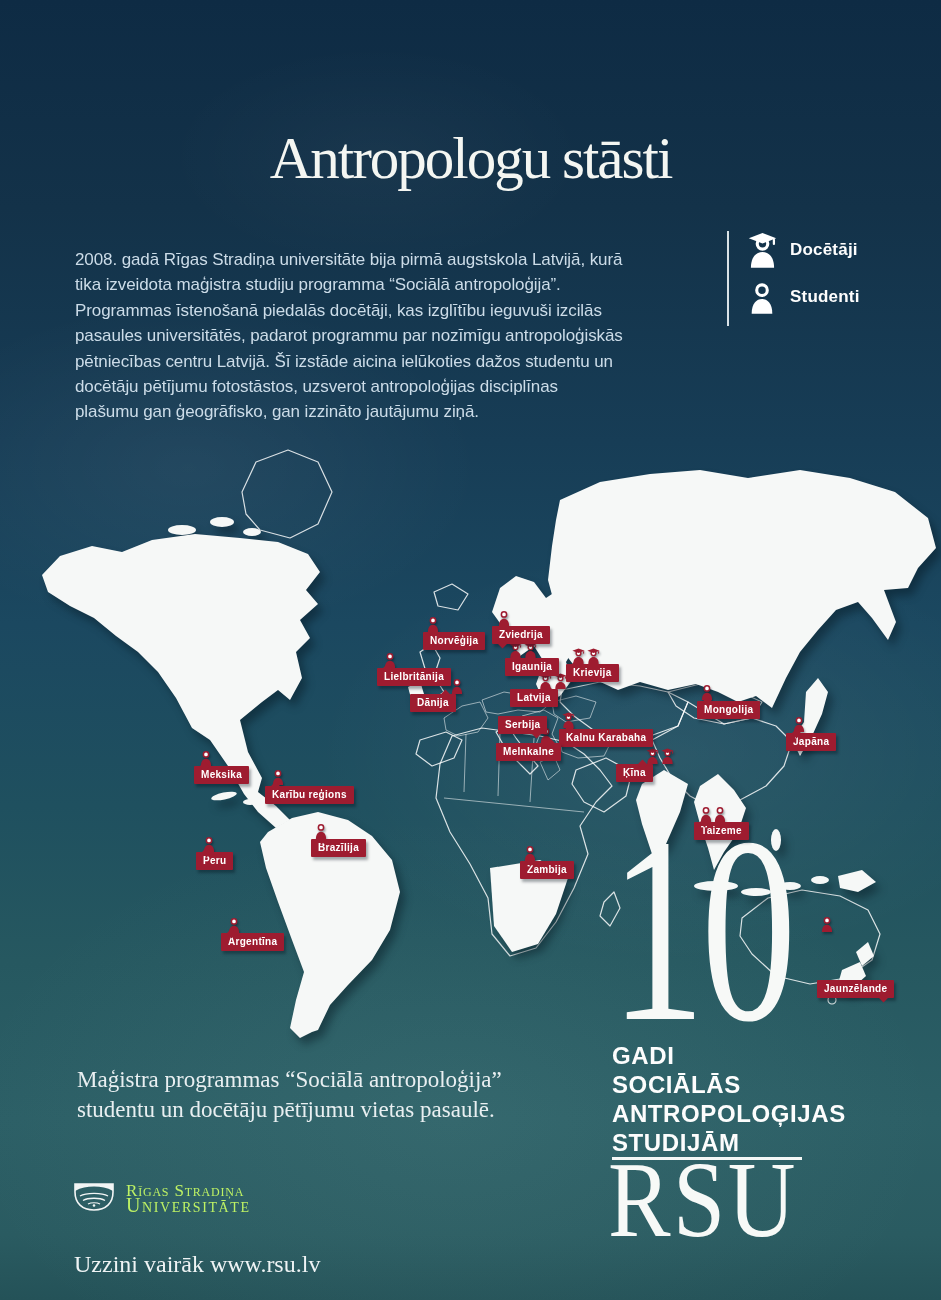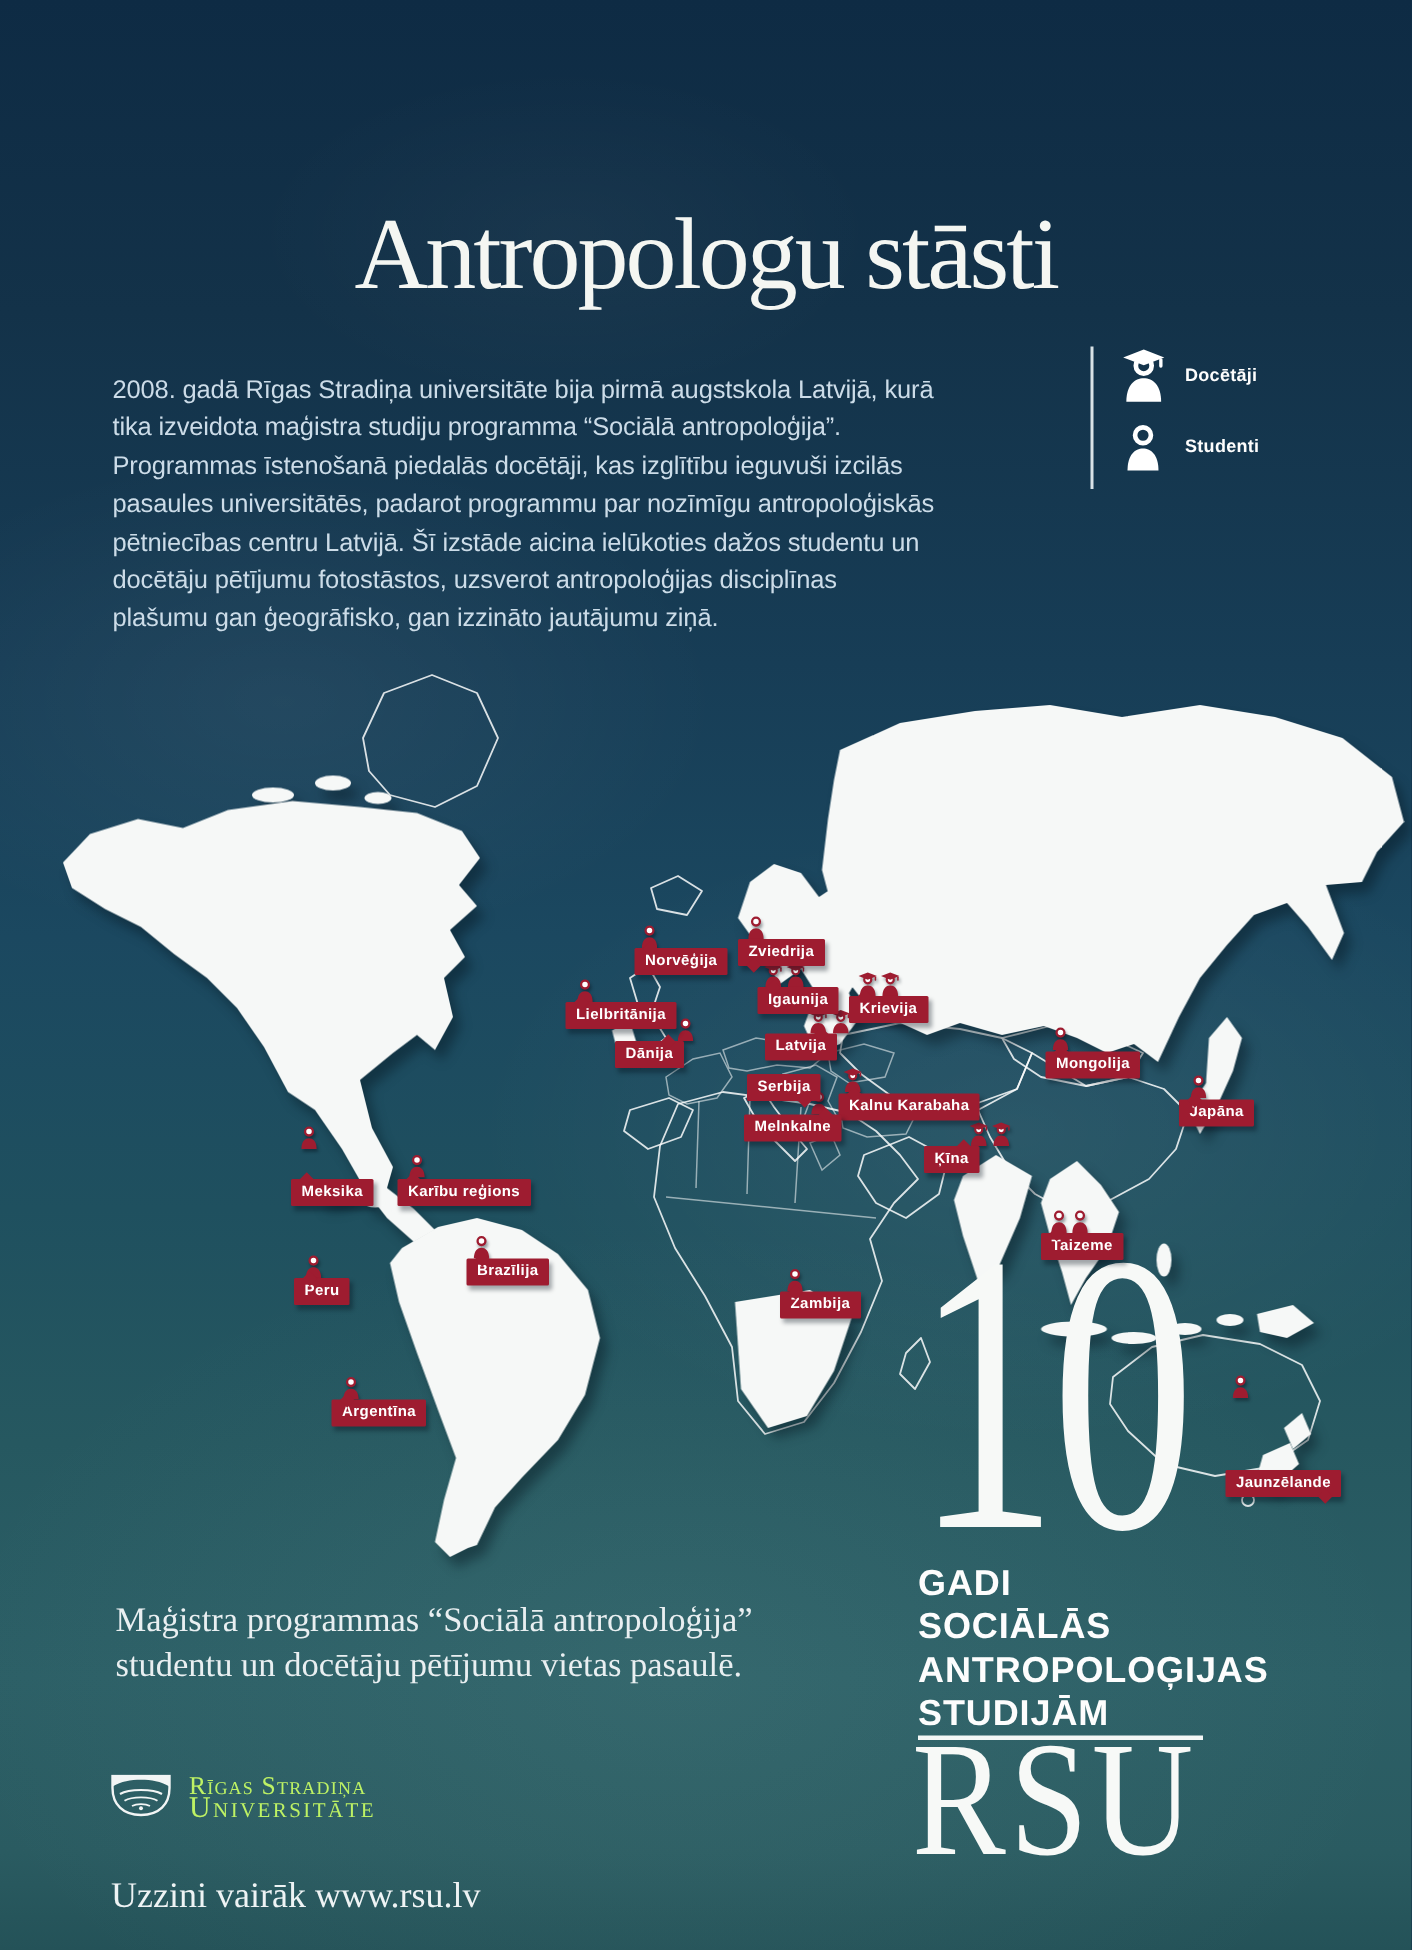--- a/index.html
+++ b/index.html
@@ -9,32 +9,32 @@
       background:linear-gradient(180deg,#0e2b44 0%,#133249 16%,#173d56 34%,
                  #1b4860 48%,#1f505f 62%,#265860 74%,#2c5f66 86%,#2a5b61 95%,#245258 100%);}
   .clouds{position:absolute;inset:0;z-index:1;pointer-events:none;
       background:
         radial-gradient(420px 240px at 20% 36%, rgba(255,255,255,0.05), transparent 70%),
         radial-gradient(520px 300px at 72% 58%, rgba(255,255,255,0.06), transparent 70%),
         radial-gradient(680px 420px at 48% 86%, rgba(160,210,200,0.08), transparent 72%),
         radial-gradient(300px 160px at 40% 12%, rgba(255,255,255,0.03), transparent 70%);}
 
   .title{position:absolute;left:0;right:0;top:84px;z-index:10;text-align:center;
-      font-family:"Liberation Serif",serif;font-size:68px;font-weight:400;
+      font-family:"Liberation Serif",serif;font-size:59px;font-weight:400;
       letter-spacing:-2px;color:#f4f6f2;}
   .intro{position:absolute;left:75px;top:230px;width:650px;z-index:10;
       font-size:17px;line-height:25.4px;letter-spacing:-0.1px;color:#ccdce8;
       white-space:pre-line;}
 
   .legend-divider{position:absolute;left:727px;top:231px;width:2px;height:95px;
       background:rgba(238,245,247,0.9);z-index:10;}
   .legend{position:absolute;left:747px;top:231px;z-index:10;}
   .legend-row{display:flex;align-items:center;gap:13px;height:38px;margin-bottom:9px;}
   .legend-row .lg-icon{width:30px;display:flex;justify-content:center;}
-  .legend-row .lg-label{font-weight:700;font-size:12px;color:#fdfdfd;letter-spacing:0.2px;}
+  .legend-row .lg-label{font-weight:700;font-size:17px;color:#fdfdfd;letter-spacing:0.2px;}
 
   .world-map{position:absolute;left:0;top:440px;z-index:5;}
   .world-map .landfill{fill:#f6f8f7;}
   .world-map g.fills{filter:drop-shadow(5px 7px 4px rgba(3,18,28,0.42));}
   .world-map .coast{fill:none;stroke:rgba(250,252,252,0.85);stroke-width:1.2;stroke-linejoin:round;}
   .world-map .border{fill:none;stroke:rgba(250,252,252,0.55);stroke-width:1;}
 
   #map-labels{position:absolute;inset:0;z-index:40;}
   .loc-label{position:absolute;background:#9e1c30;color:#fff;
       font:700 10px/1 "Liberation Sans",sans-serif;letter-spacing:0.3px;
@@ -284,21 +284,21 @@
       <path d="M2.2,27 C2.2,18.6 6.4,15.1 11,15.1 C15.6,15.1 19.8,18.6 19.8,27 Z" fill="#9e1c30"></path>
         </svg></span>
     </div>
     <div class="loc-label tail-tr" style="left: 616px; top: 764px;">Ķīna<i class="tail"></i></div>
     <div class="pin-group" style="left: 200px; top: 750px;">
       <span><svg width="12" height="16" viewBox="0 0 20 27">
     <circle cx="10" cy="7.4" r="4.4" fill="#ffffff" stroke="#9e1c30" stroke-width="2.6"></circle>
     <path d="M1.4,27 C1.4,18.4 5.5,14.8 10,14.8 C14.5,14.8 18.6,18.4 18.6,27 Z" fill="#9e1c30"></path>
         </svg></span>
     </div>
-    <div class="loc-label tail-tl" style="left: 194px; top: 766px; margin-top: 20px;">Meksika<i class="tail"></i></div>
+    <div class="loc-label tail-tl" style="left: 194px; top: 766px;">Meksika<i class="tail"></i></div>
     <div class="pin-group" style="left: 272px; top: 769px;">
       <span><svg width="12" height="16" viewBox="0 0 20 27">
     <circle cx="10" cy="7.4" r="4.4" fill="#ffffff" stroke="#9e1c30" stroke-width="2.6"></circle>
     <path d="M1.4,27 C1.4,18.4 5.5,14.8 10,14.8 C14.5,14.8 18.6,18.4 18.6,27 Z" fill="#9e1c30"></path>
         </svg></span>
     </div>
     <div class="loc-label tail-tl" style="left: 265px; top: 786px;">Karību reģions<i class="tail"></i></div>
     <div class="pin-group" style="left: 203px; top: 836px;">
       <span><svg width="12" height="16" viewBox="0 0 20 27">
     <circle cx="10" cy="7.4" r="4.4" fill="#ffffff" stroke="#9e1c30" stroke-width="2.6"></circle>

